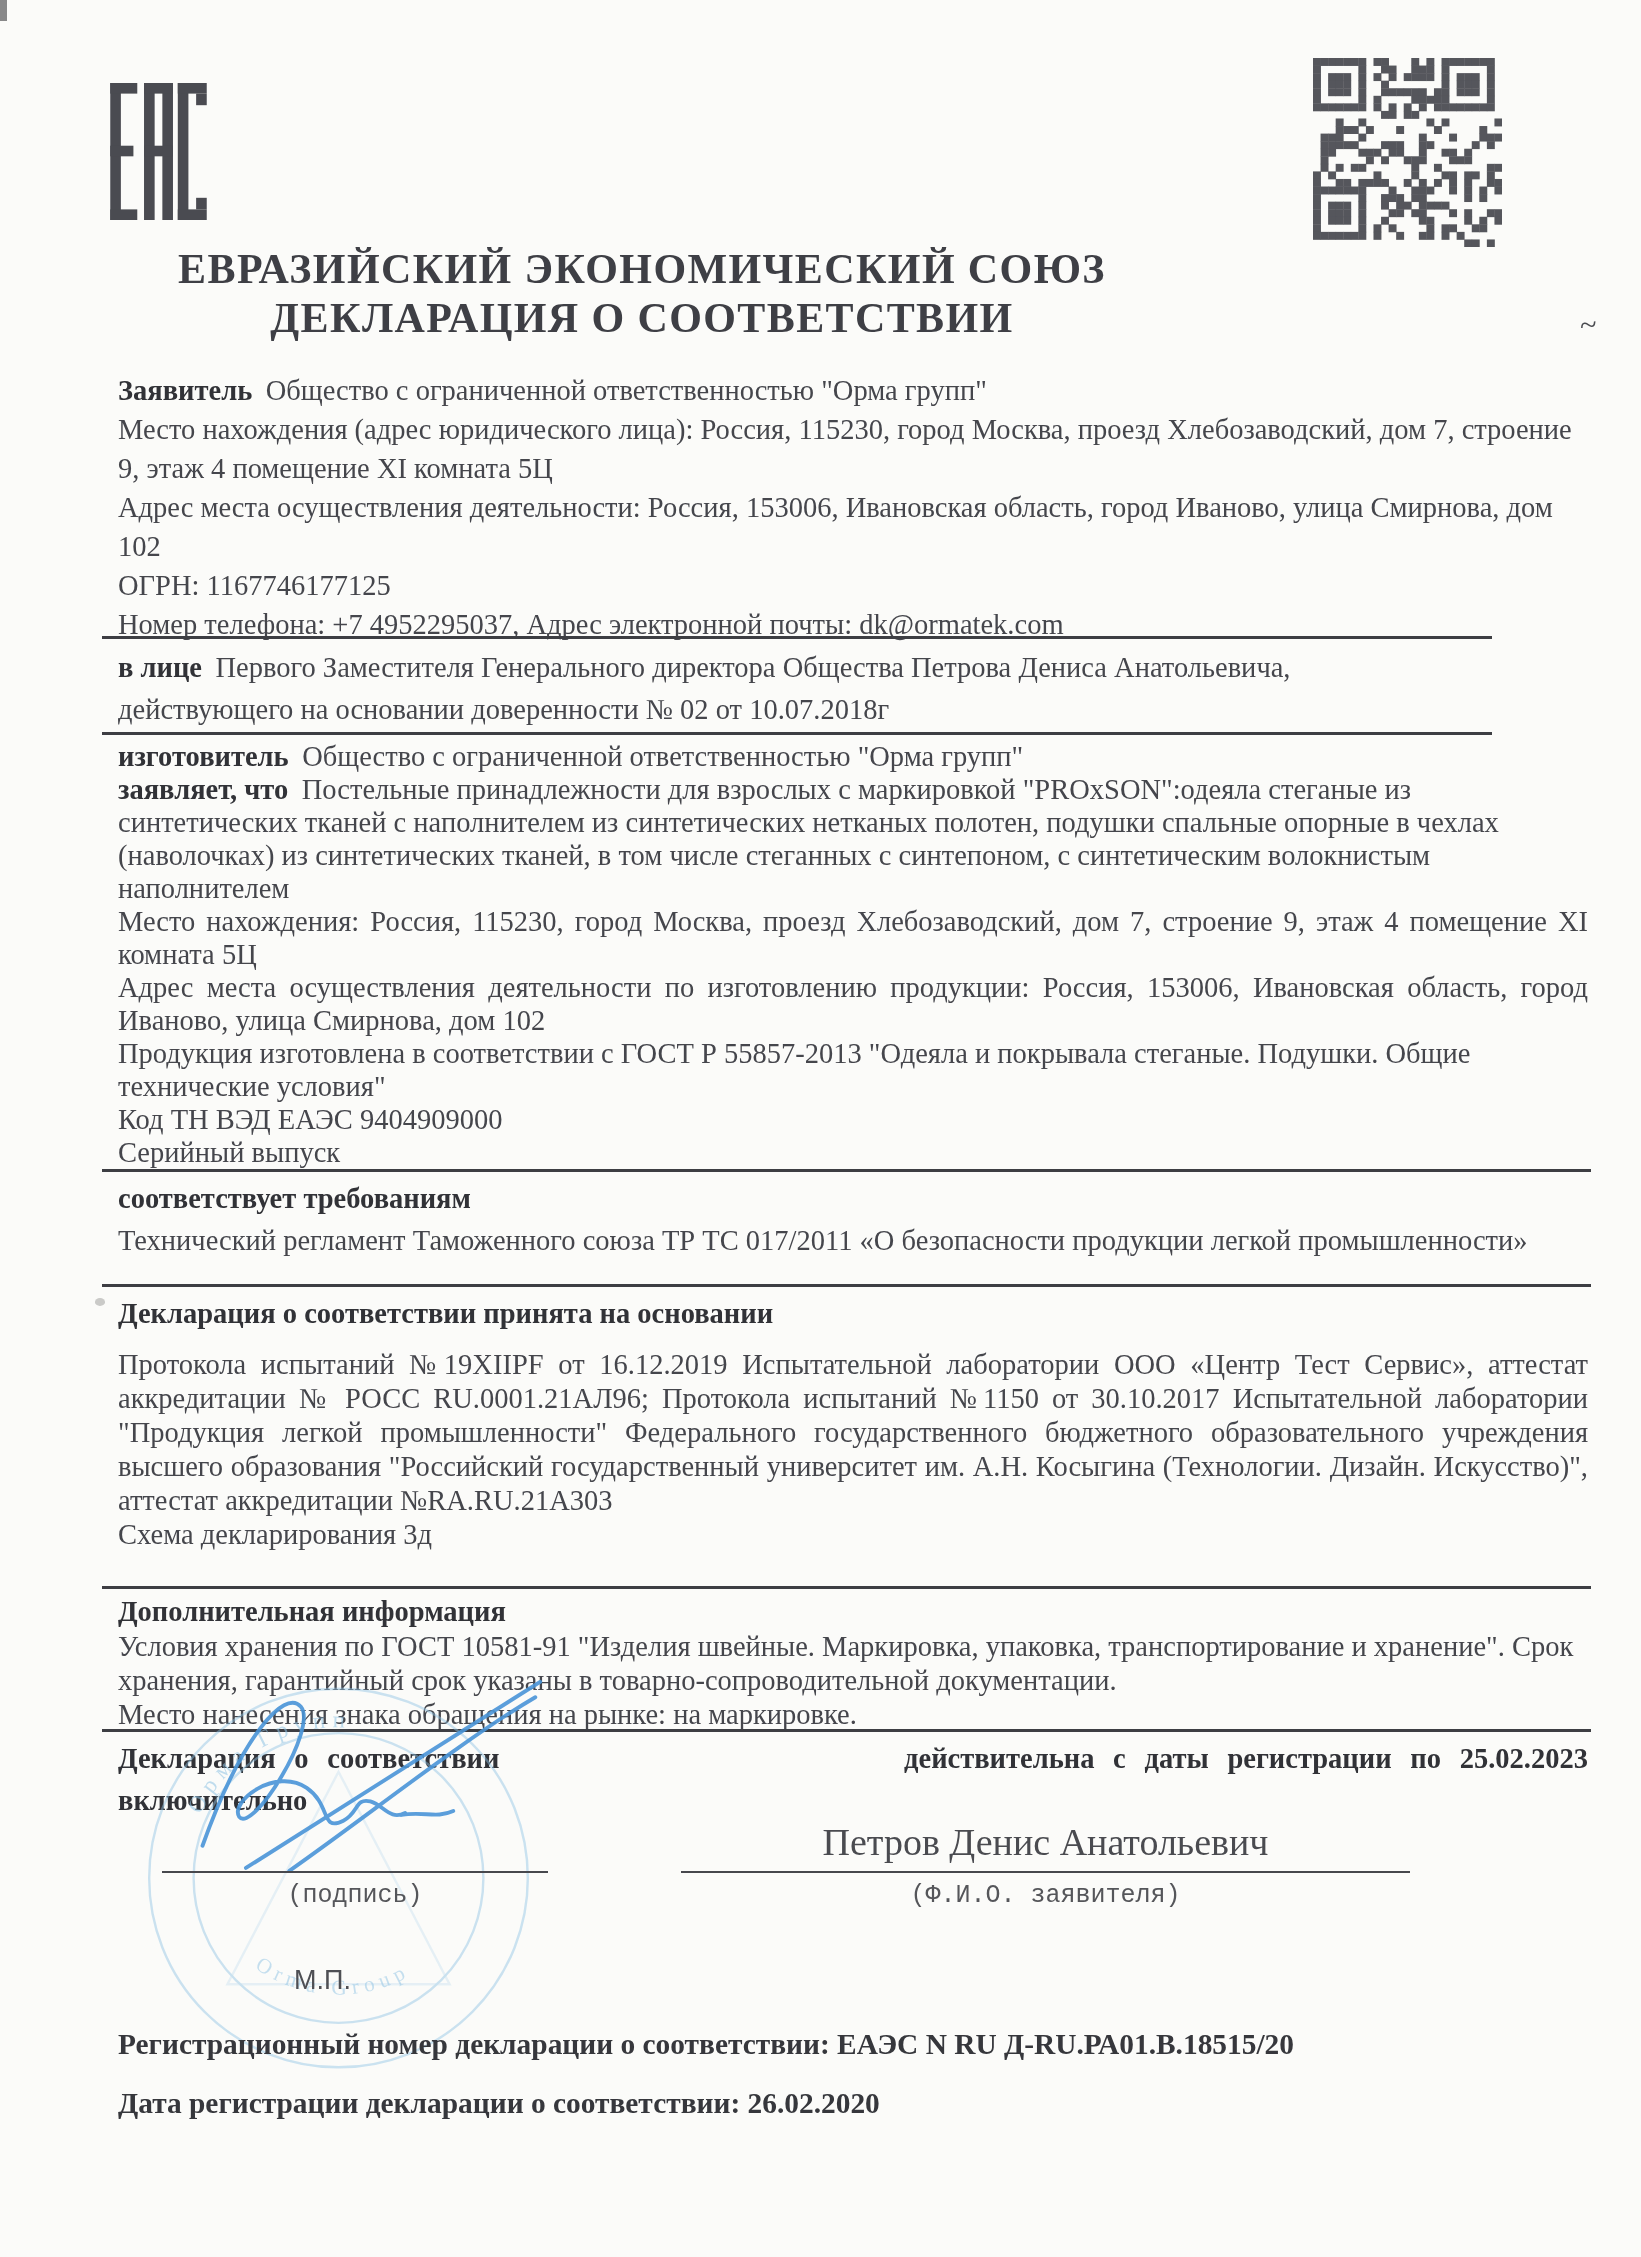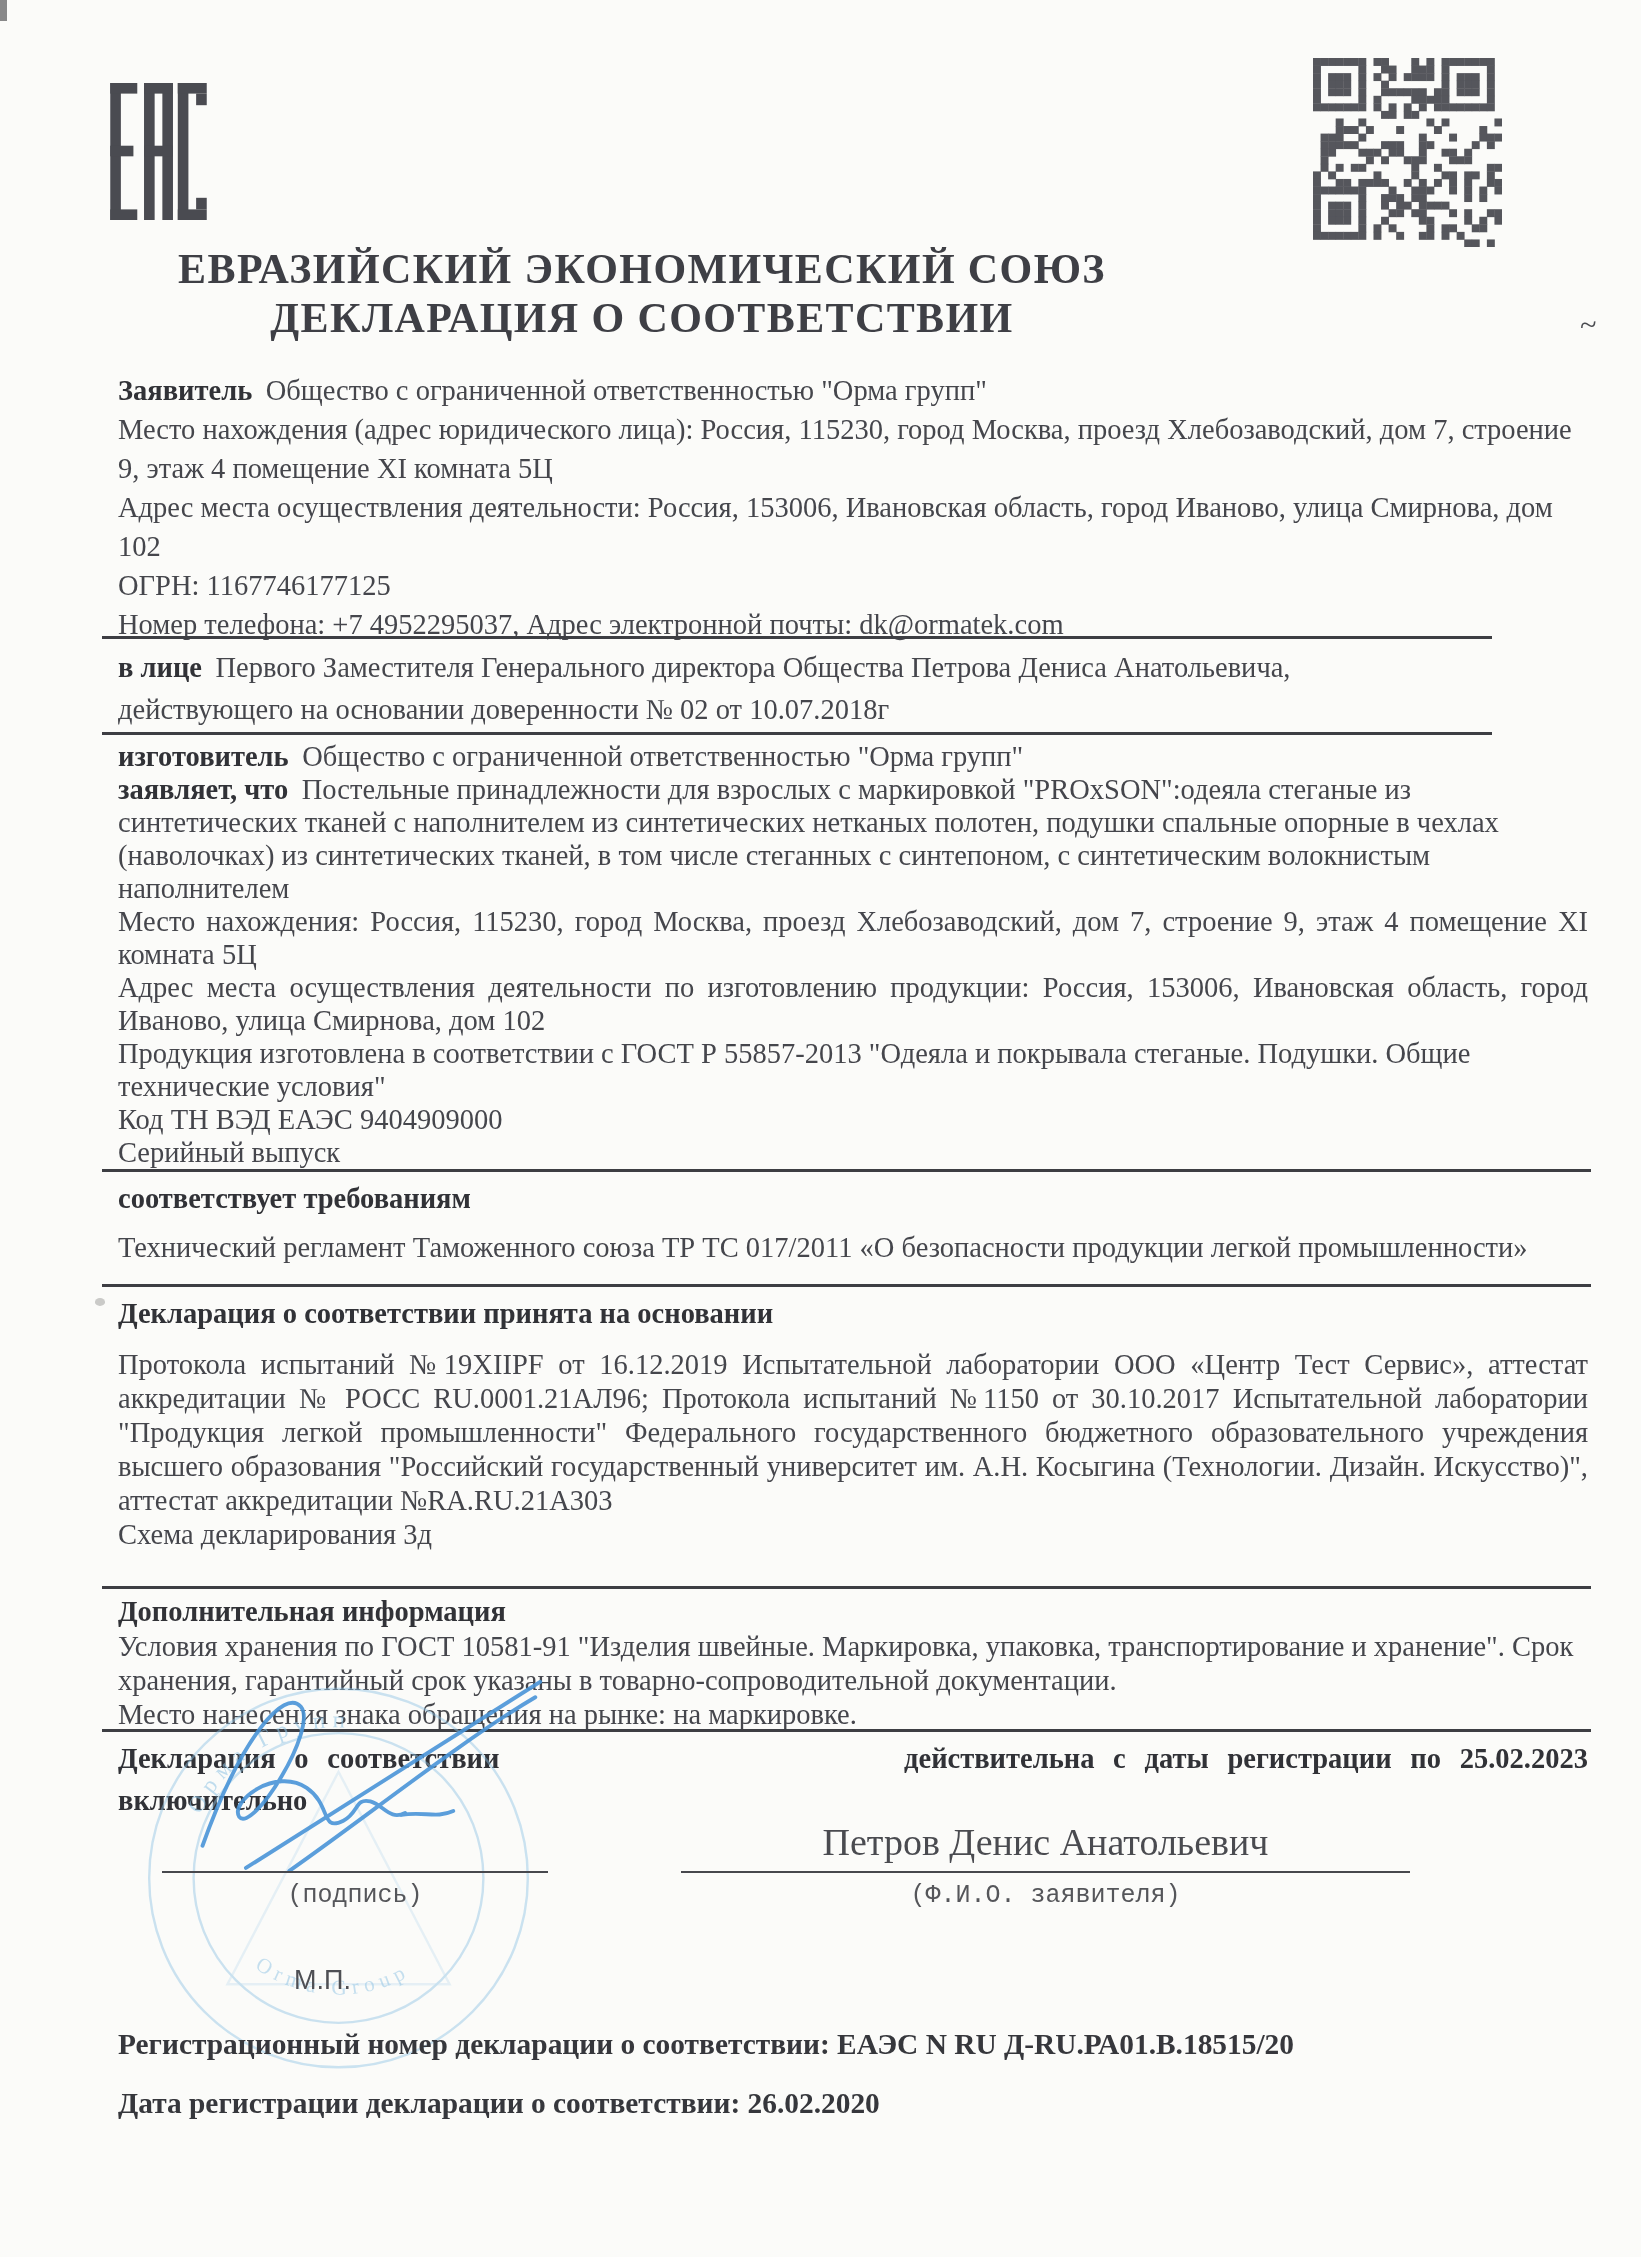--- a/index.html
+++ b/index.html
@@ -21,21 +21,21 @@
   .rule{position:absolute;left:102px;height:2.9px;background:#3d3e43;}
   .rule.short{width:1390px;} .rule.full{width:1489px;}
   #sec-applicant{top:371px;line-height:39px;}
   #rule-1{top:636px;}
   #sec-rep{top:647px;line-height:42px;}
   #rule-2{top:732px;}
   #sec-declare{top:740px;line-height:33px;}
   #rule-3{top:1169px;}
   #sec-compliance{top:1179px;}
   #sec-compliance .head{line-height:39px;}
-  #sec-compliance .body{line-height:35px;margin-top:12px;}
+  #sec-compliance .body{line-height:35px;margin-top:5px;}
   #rule-4{top:1284px;}
   #sec-basis{top:1294px;}
   #sec-basis .head{line-height:39px;}
   #sec-basis .body{line-height:34px;margin-top:15.4px;}
   #sec-basis .scheme{line-height:34px;}
   #rule-5{top:1586px;}
   #sec-additional{top:1594px;line-height:34px;}
   #sec-additional .head{line-height:36px;}
   #rule-6{top:1729px;}
   #sec-validity{top:1738px;line-height:42px;font-weight:bold;color:#313237;}

